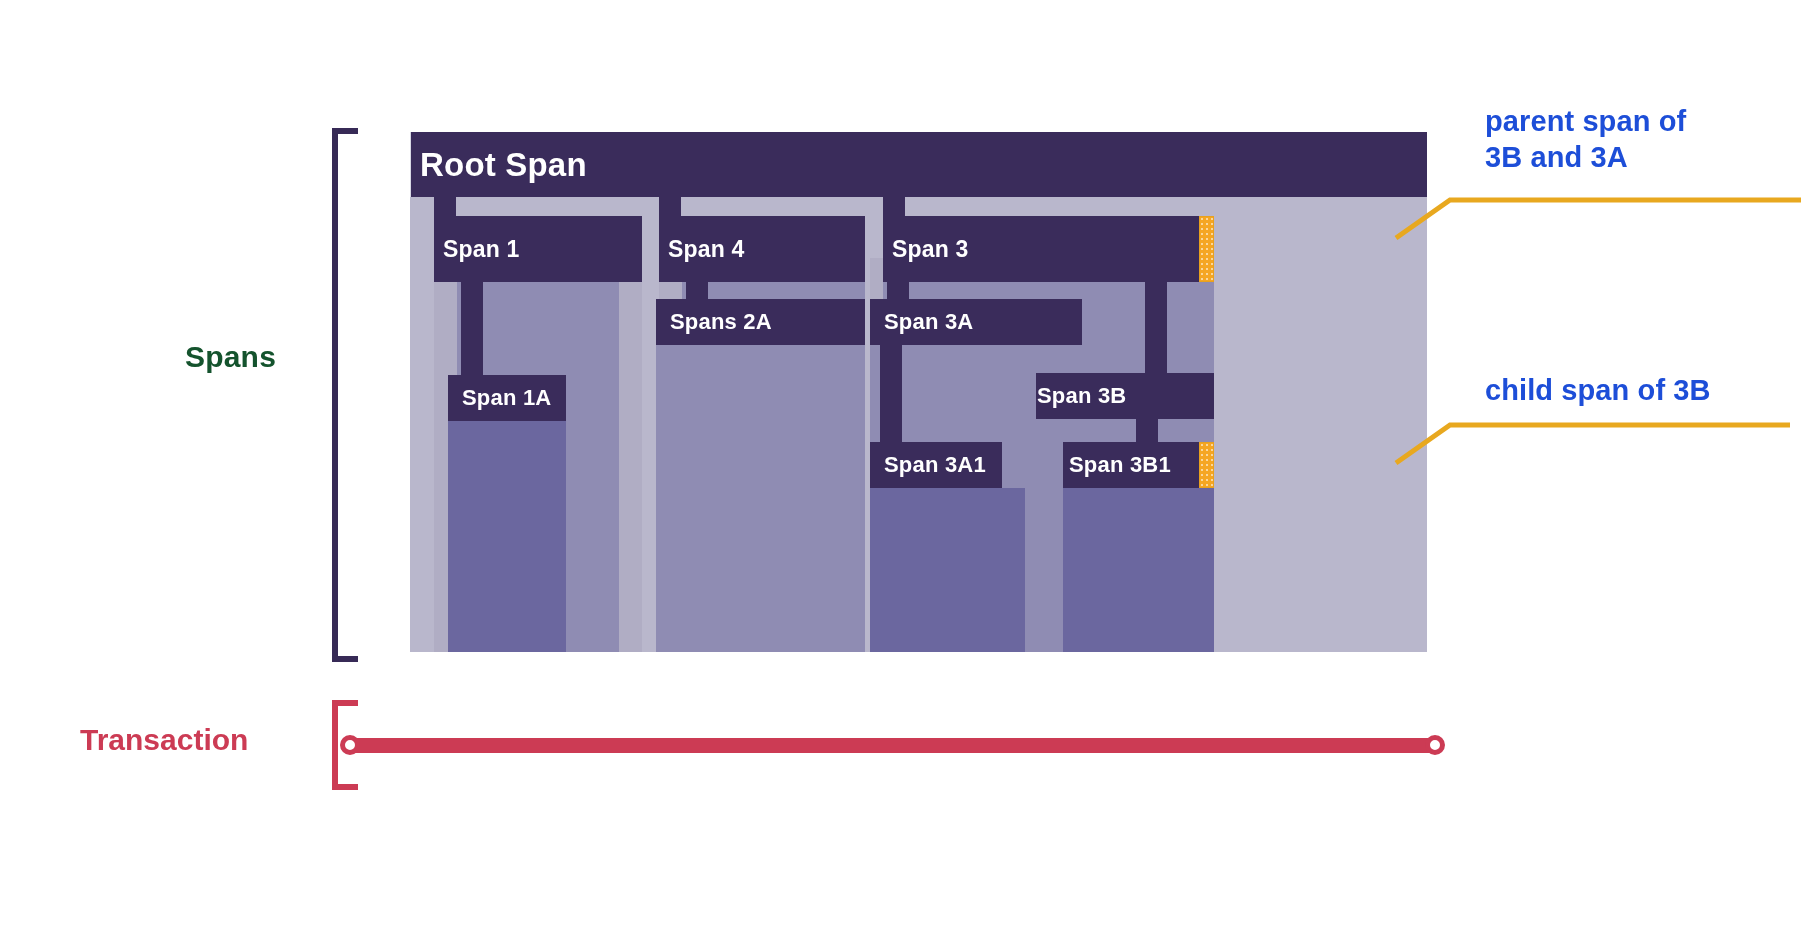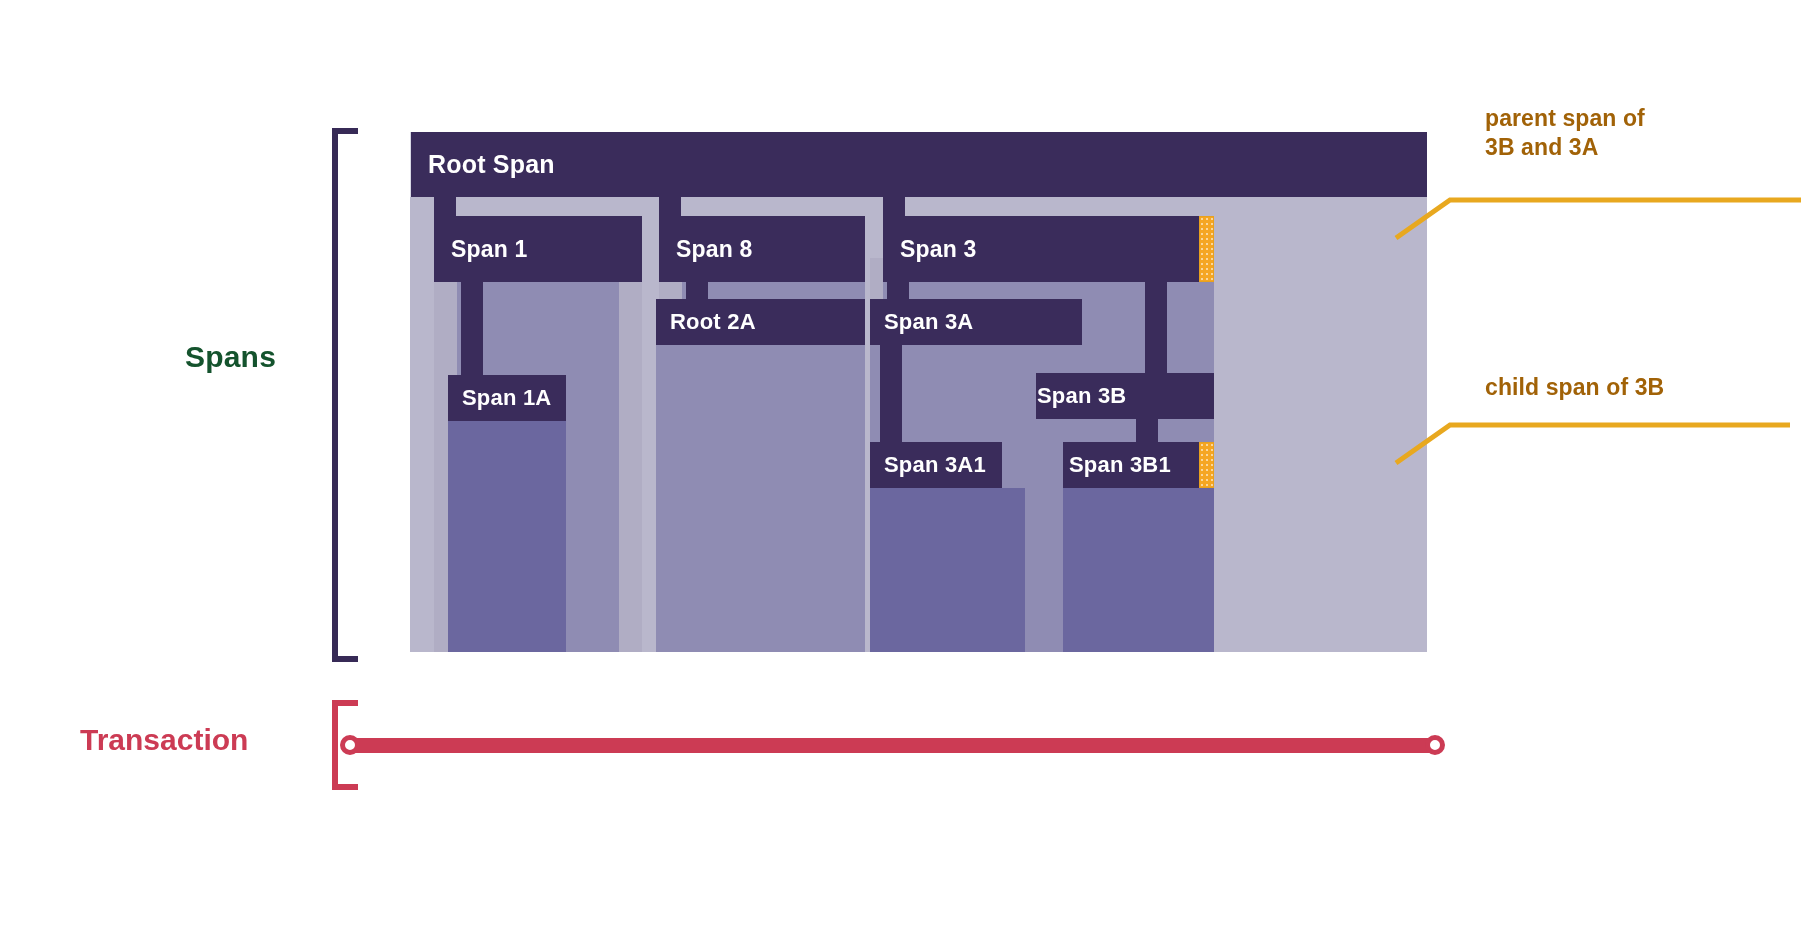--- a/index.html
+++ b/index.html
@@ -50,48 +50,48 @@
 
   
   .span-head {
     background: #3a2c5b;
     color: #ffffff;
     font-size: 23px;
     font-weight: 700;
     line-height: 1;
     display: flex;
     align-items: center;
-    padding-left: 17px;
+    padding-left: 9px;
     box-sizing: border-box;
     white-space: nowrap;
     letter-spacing: 0.2px;
   }
   .span-head.root {
-    font-size: 25px;
+    font-size: 33px;
   }
   .span-body { background: #a9a6c0; }
   .span-body.l2 { background: #b0adc4; }
   .span-body.l3 { background: #8f8cb3; }
   .span-body.l4 { background: #6b679f; }
   .span-body.l5 { background: #b9b7cc; }
 
   
   .marker {
     background: #f5a623;
     background-image:
       radial-gradient(circle at 2px 2px, rgba(255,255,255,.55) 1px, transparent 1.4px);
     background-size: 5px 5px;
     border: 1px solid #e8a11f;
     box-sizing: border-box;
   }
 
   
   .annot-text {
-    color: #a16207;
-    font-size: 23px;
+    color: #1d4ed8;
+    font-size: 29px;
     font-weight: 700;
     line-height: 1.24;
     white-space: pre-line;
     letter-spacing: 0.1px;
   }
   .leader { overflow: visible; }
 
   
   #transaction-label {
     left: 80px;
@@ -160,28 +160,28 @@
   <div class="abs span-body l3" style="left:47px; top:150px; width:162px; height:370px;"></div>
 
   <div class="abs" style="left:51px; top:150px; width:22px; height:115px; background:#3a2c5b;"></div>
 
   <div class="abs span-body l4" style="left:38px; top:288px; width:118px; height:232px;"></div>
 
   <div class="abs span-head" style="left:38px; top:243px; width:118px; height:46px; font-size:22px; padding-left:14px;">Span 1A</div>
 
   <div class="abs" style="left:249px; top:65px; width:22px; height:85px; background:#3a2c5b;"></div>
   <div class="abs span-body l2" style="left:249px; top:126px; width:206px; height:394px;"></div>
-  <div class="abs span-head" style="left:249px; top:84px; width:206px; height:66px;">Span 8</div>
+  <div class="abs span-head" style="left:249px; top:84px; width:206px; height:66px;">Span 4</div>
 
   <div class="abs span-body l3" style="left:272px; top:150px; width:183px; height:370px;"></div>
 
   <div class="abs" style="left:276px; top:150px; width:22px; height:40px; background:#3a2c5b;"></div>
 
   <div class="abs span-body l3" style="left:246px; top:213px; width:209px; height:307px;"></div>
-  <div class="abs span-head" style="left:246px; top:167px; width:209px; height:46px; font-size:22px; padding-left:14px;">Root 2A</div>
+  <div class="abs span-head" style="left:246px; top:167px; width:209px; height:46px; font-size:22px; padding-left:14px;">Spans 2A</div>
 
   <div class="abs" style="left:473px; top:65px; width:22px; height:85px; background:#3a2c5b;"></div>
   <div class="abs span-body l2" style="left:460px; top:126px; width:344px; height:394px;"></div>
   <div class="abs span-head" style="left:473px; top:84px; width:331px; height:66px;">Span 3</div>
 
   <div class="abs marker" style="left:789px; top:84px; width:15px; height:66px;"></div>
 
   <div class="abs span-body l3" style="left:473px; top:150px; width:331px; height:370px;"></div>
 
   <div class="abs" style="left:477px; top:150px; width:22px; height:40px; background:#3a2c5b;"></div>

